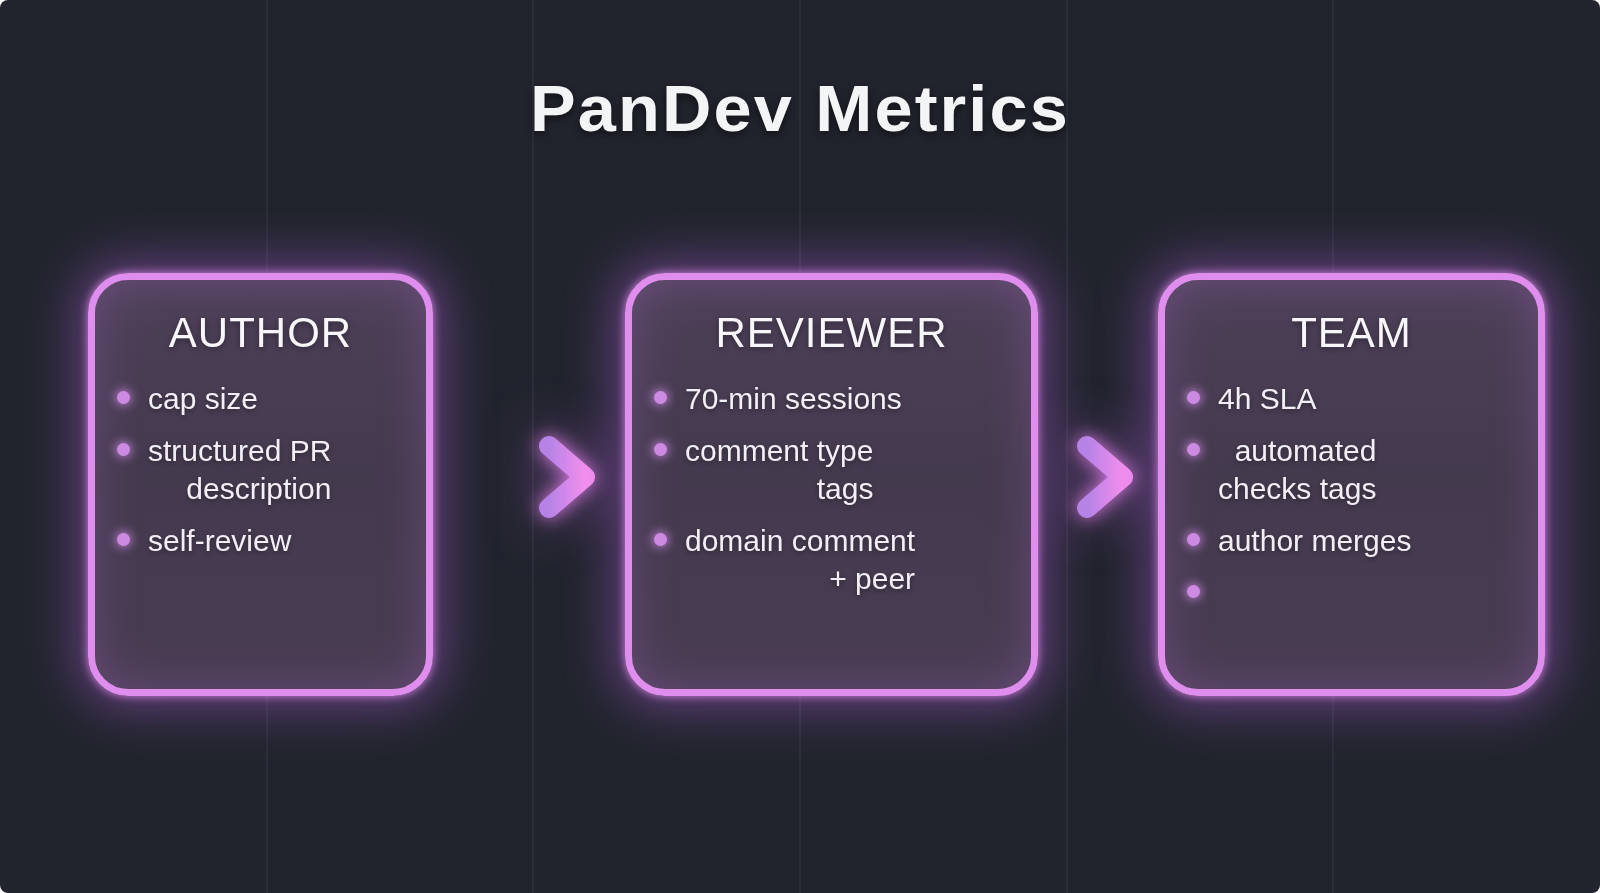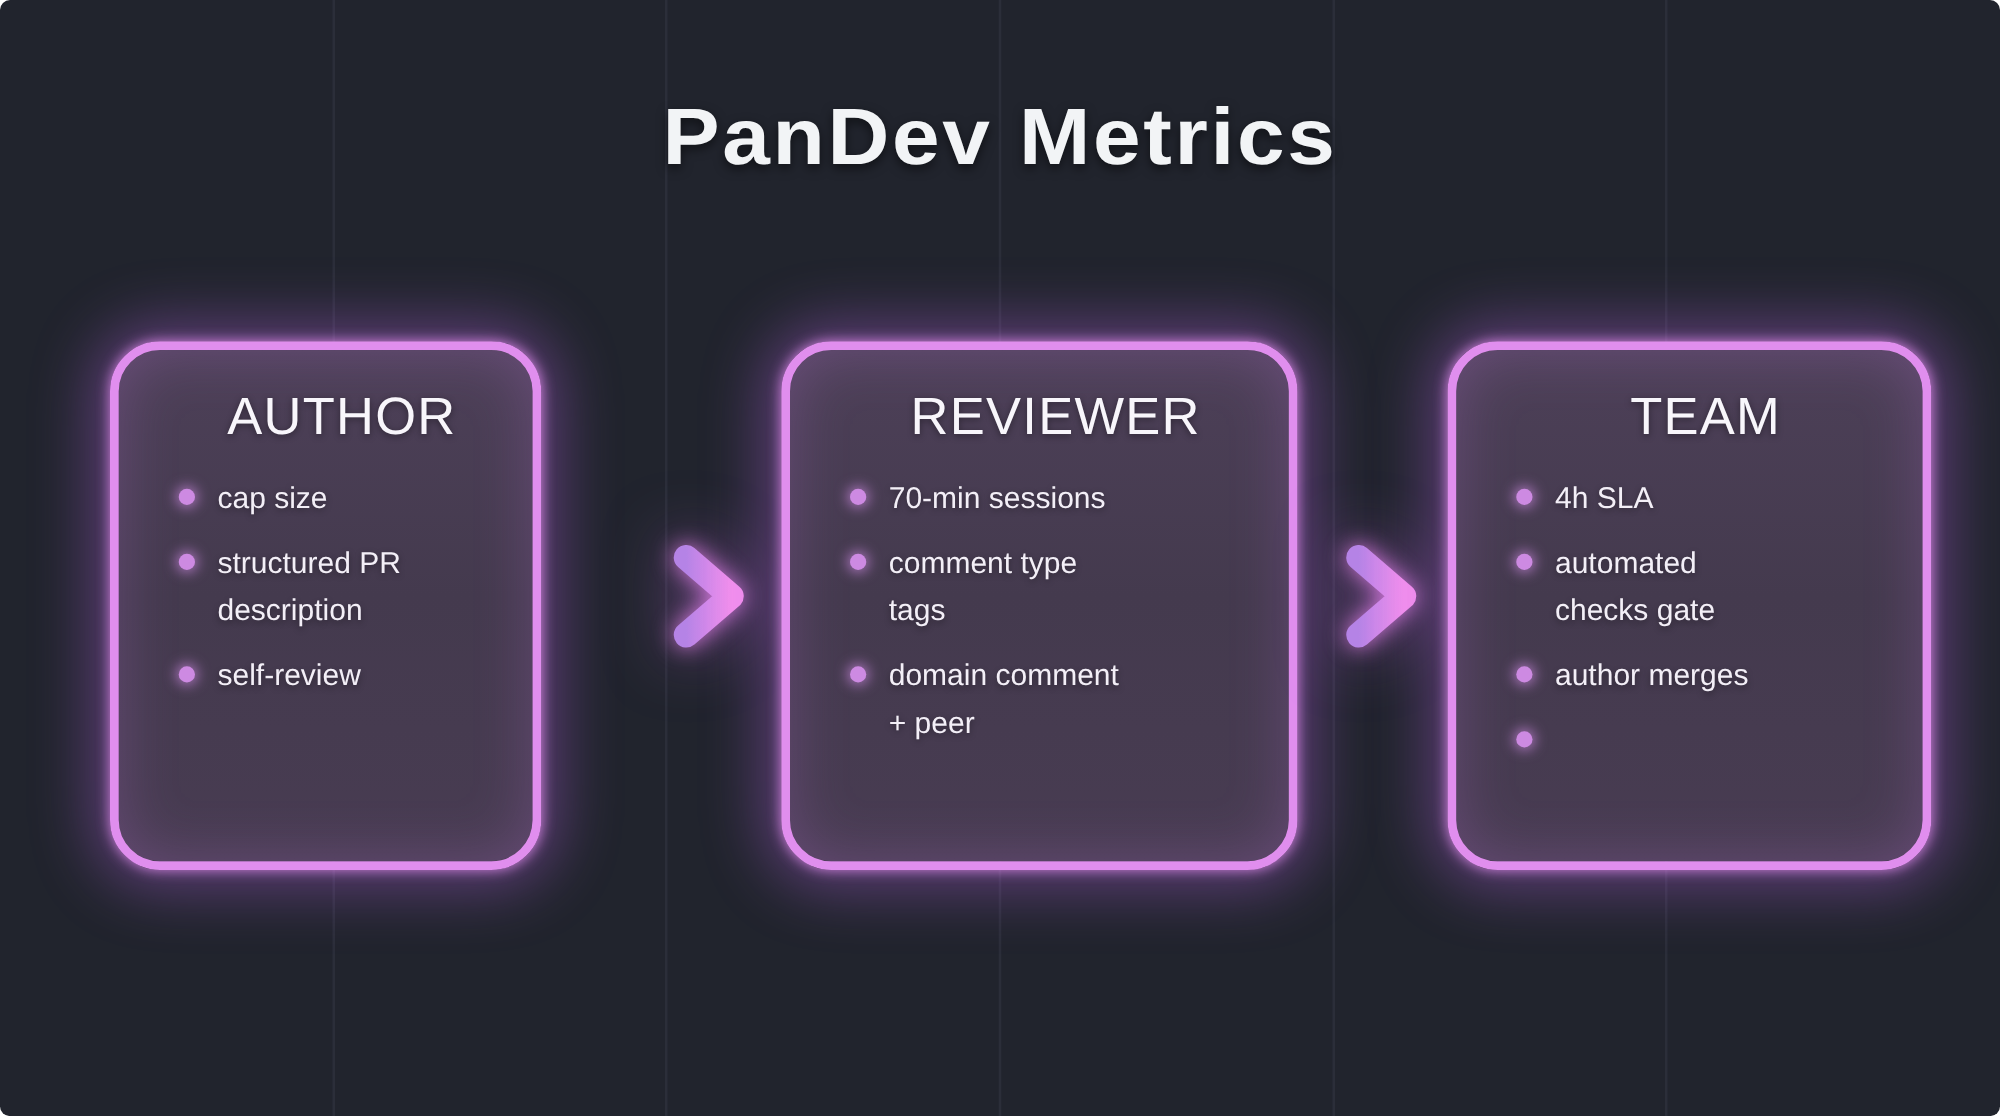--- a/index.html
+++ b/index.html
@@ -44,21 +44,20 @@
     top: 273px;
     height: 423px;
     box-sizing: border-box;
     border: 7px solid #e08eee;
     border-radius: 40px;
     background: linear-gradient(180deg, #4d4058 0%, #443a4e 48%, #483c52 100%);
     box-shadow:
       0 0 10px rgba(233,143,245,0.85),
       0 0 48px 14px rgba(178,100,225,0.42),
       inset 0 0 48px rgba(206,126,240,0.24);
-    padding-left: 26px;
   }
   .stage-1 { left: 88px;  width: 345px; }
   .stage-2 { left: 625px; width: 413px; }
   .stage-3 { left: 1158px; width: 387px; }
   .stage-heading {
     margin: 0;
     padding-top: 28px;
     text-align: center;
     font-size: 42px;
     line-height: 50px;
@@ -80,25 +79,26 @@
   .bullet-dot {
     flex: 0 0 auto;
     width: 13px;
     height: 13px;
     margin: 11px 18px 0 0;
     border-radius: 50%;
     background: #cd8ae2;
     box-shadow: 0 0 10px 2px rgba(205,138,226,0.75);
   }
   .bullet-text {
-    font-size: 24px;
+    font-size: 30px;
     line-height: 38px;
     color: #f3eff7;
     white-space: pre-line;
     text-shadow: 0 2px 5px rgba(0,0,0,0.35);
+    text-align: right;
   }
   .arrow {
     position: absolute;
     top: 430px;
     width: 148px;
     height: 94px;
     filter: drop-shadow(0 0 9px rgba(238,134,245,0.85)) drop-shadow(0 0 26px rgba(198,110,235,0.55));
   }
   .arrow-1 { left: 455px; }
   .arrow-2 { left: 993px; }
@@ -180,21 +180,21 @@
   <div class="stage stage-3">
     <h2 class="stage-heading">TEAM</h2>
     <ul class="bullet-list">
       <li class="bullet-item">
         <span class="bullet-dot"></span>
         <span class="bullet-text">4h SLA</span>
       </li>
       <li class="bullet-item">
         <span class="bullet-dot"></span>
         <span class="bullet-text">automated
-checks gate</span>
+checks tags</span>
       </li>
       <li class="bullet-item">
         <span class="bullet-dot"></span>
         <span class="bullet-text">author merges</span>
       </li>
       <li class="bullet-item">
         <span class="bullet-dot"></span>
       </li>
     </ul>
   </div>

